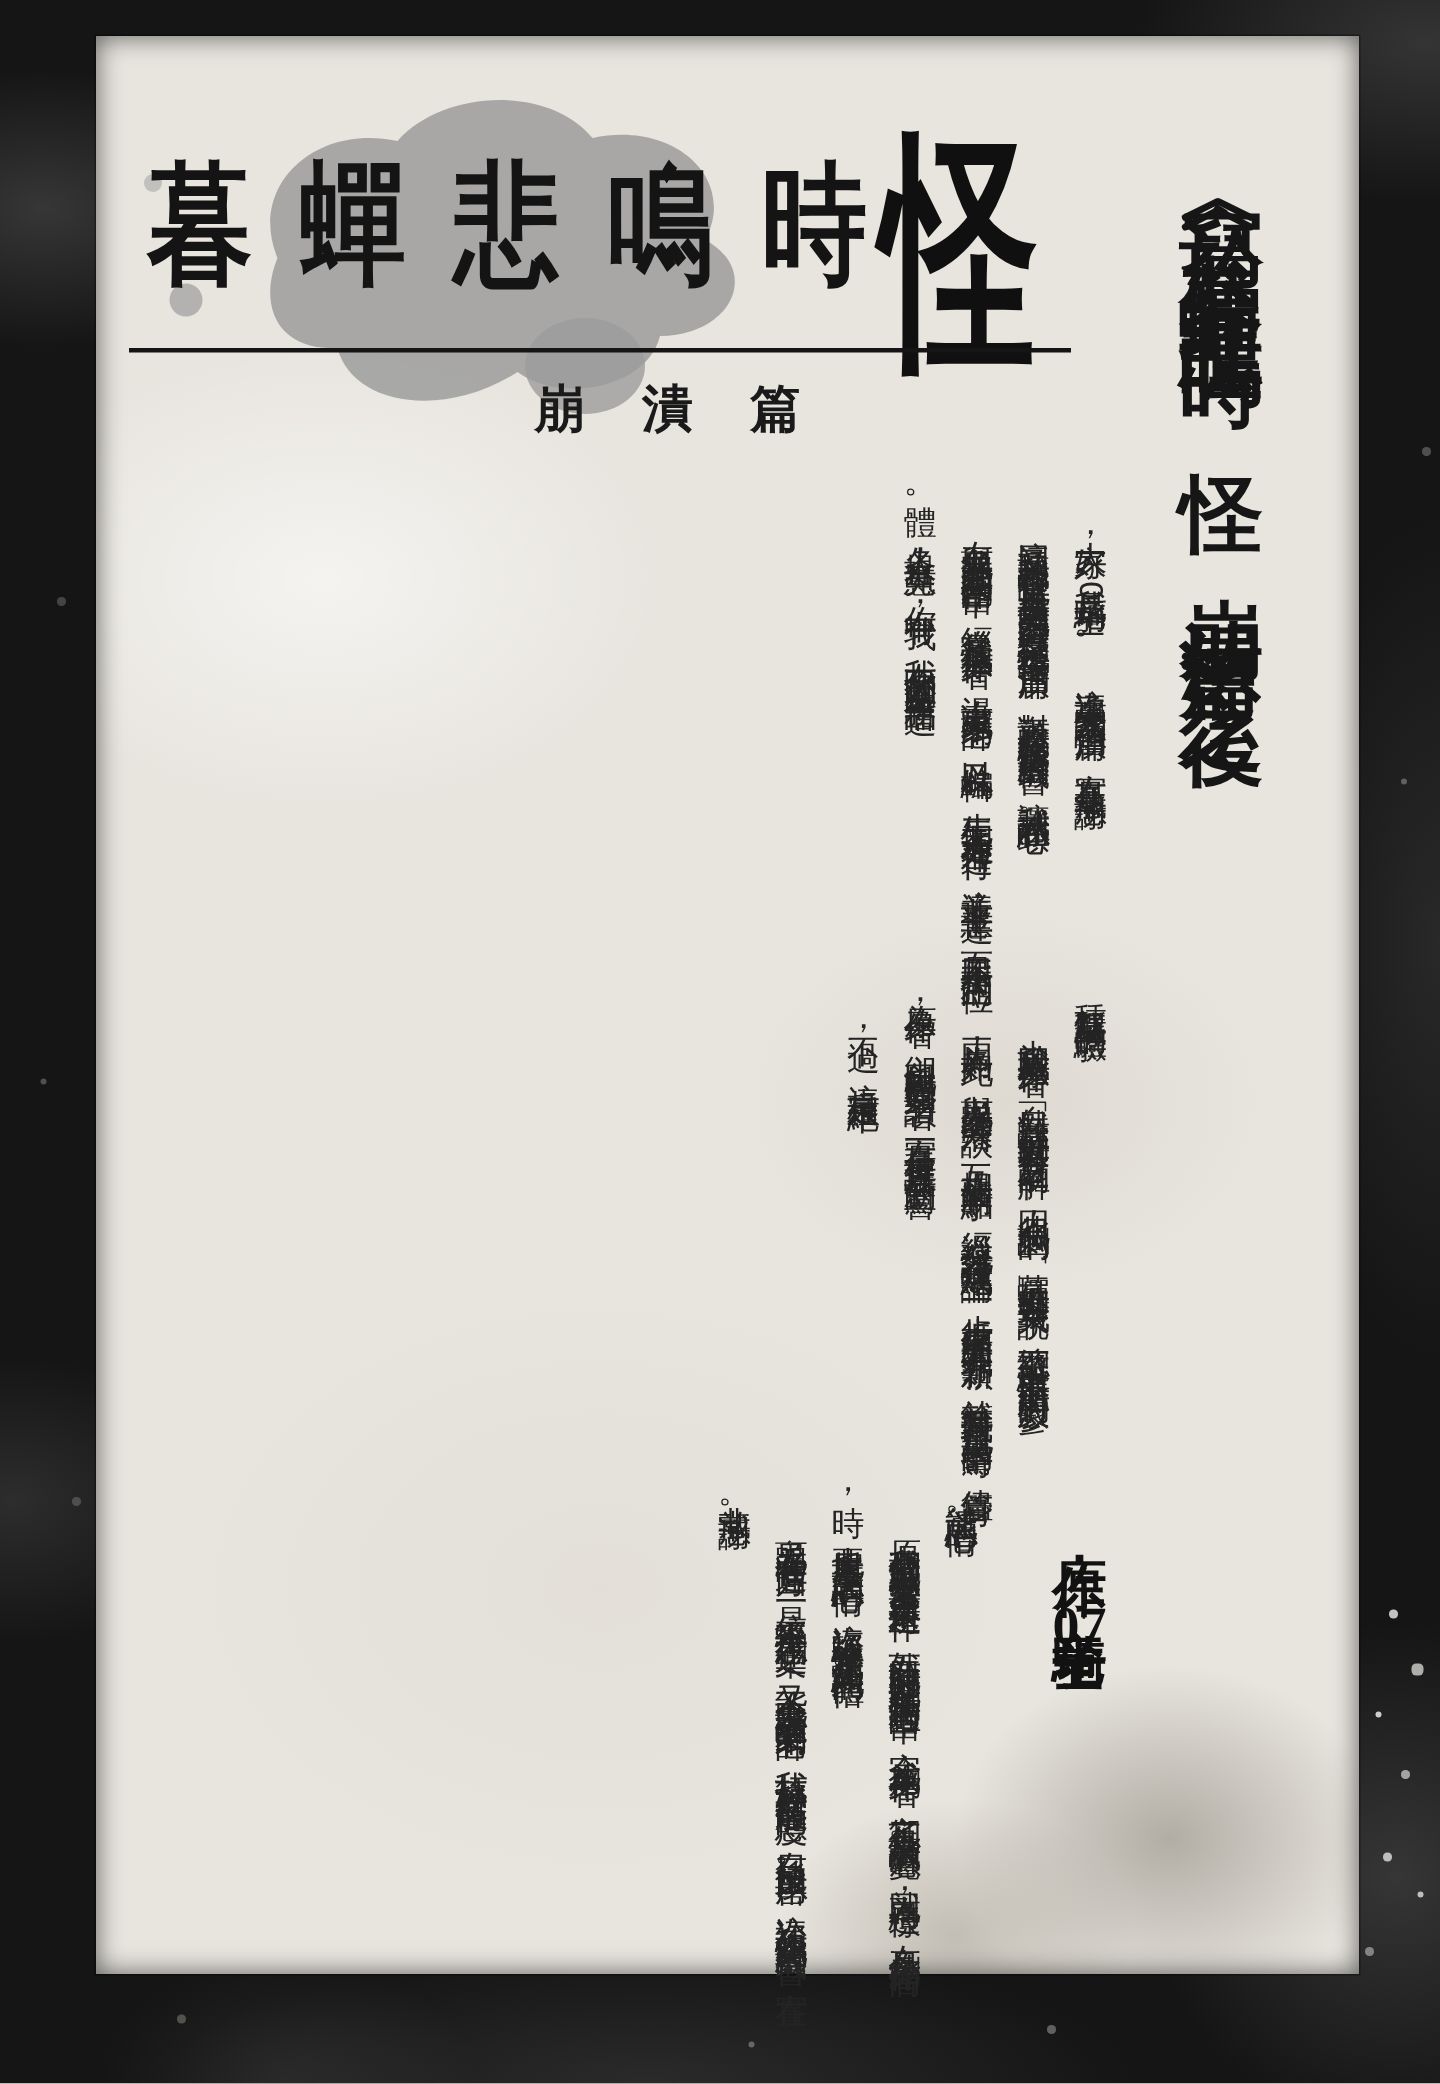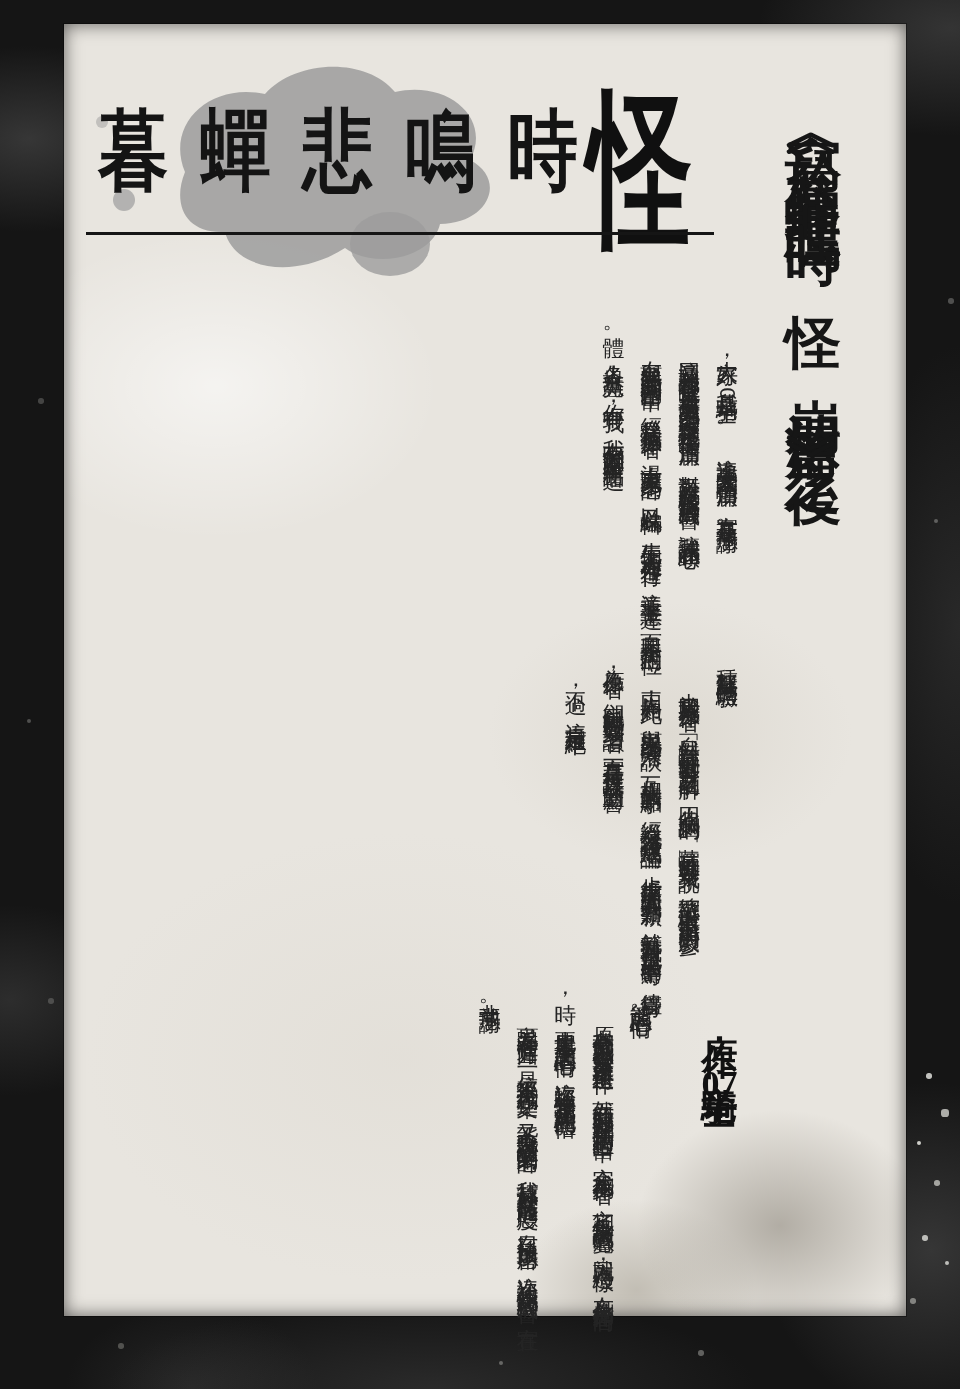--- a/index.html
+++ b/index.html
@@ -99,20 +99,21 @@
     <svg class="ink-blot" width="440" height="240" viewBox="0 0 440 240">
       <path fill="#9c9c9c" opacity="0.85" d="M95,120 C75,72 120,30 175,42 C205,8 275,4 305,40 C360,28 402,68 380,108 C418,128 398,172 350,172 C342,206 285,218 255,196 C205,228 145,218 135,180 C95,182 82,152 95,120 Z"></path>
       <ellipse fill="#9c9c9c" opacity="0.8" cx="300" cy="192" rx="40" ry="32"></ellipse>
       <circle fill="#9c9c9c" opacity="0.7" cx="34" cy="148" r="11"></circle>
       <circle fill="#9c9c9c" opacity="0.5" cx="12" cy="70" r="6"></circle>
     </svg>
 
     <div class="main-title">暮蟬悲鳴時</div>
     <div class="big-char">怪</div>
     <div class="title-rule"></div>
+    <div class="subtitle">崩潰篇</div>
 
     <div class="side-title">寫於《暮蟬悲鳴時　怪　崩潰篇》之後</div>
 
     <div class="attribution"><span>原作：竜騎士</span><span class="tcy">07</span></div>
 
     <div class="band band1">
       <p class="indent">大家好，我是竜騎士07。這次承蒙大家閱讀「崩潰篇」，實在是非常感謝。</p>
       <p class="indent">這回又讓我和曾在「鬼曝篇」共事過的鬼頭老師二度結緣一起攜手合作「崩潰篇」。對於再度賜給我這般寶貴的機會，讓我感謝在心頭。</p>
       <p class="indent">在與鬼頭老師的共同創作當中，經常是我這個原作者、漫畫家鬼頭老師，以及編輯Ｈ先生三個人通力合作進行。這並非上意下達，而是不折不扣的三位一體。各人提出意見，你中有我，我中有你的創造出全新作品這</p>
     </div>

